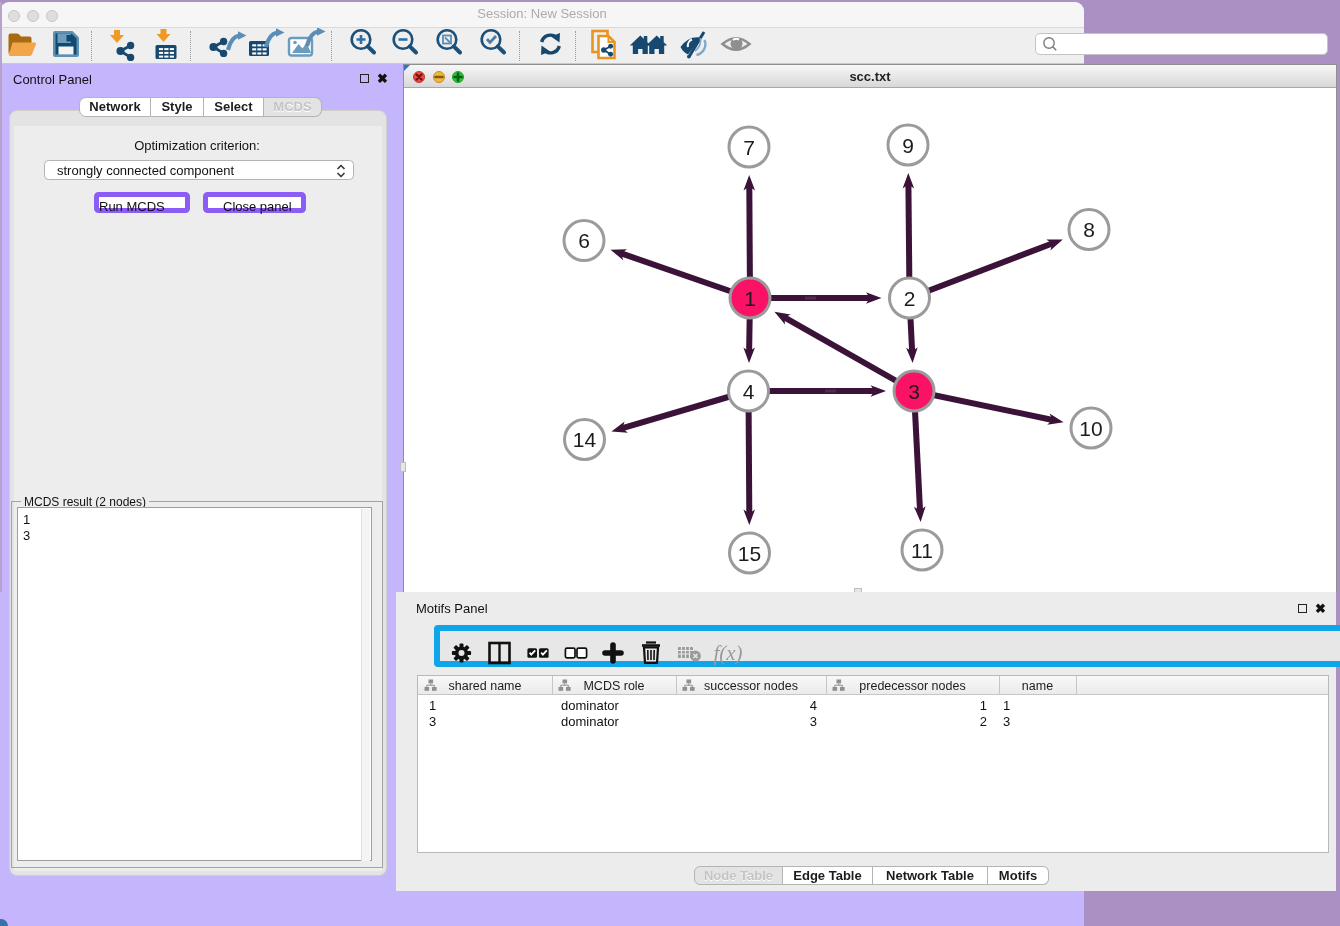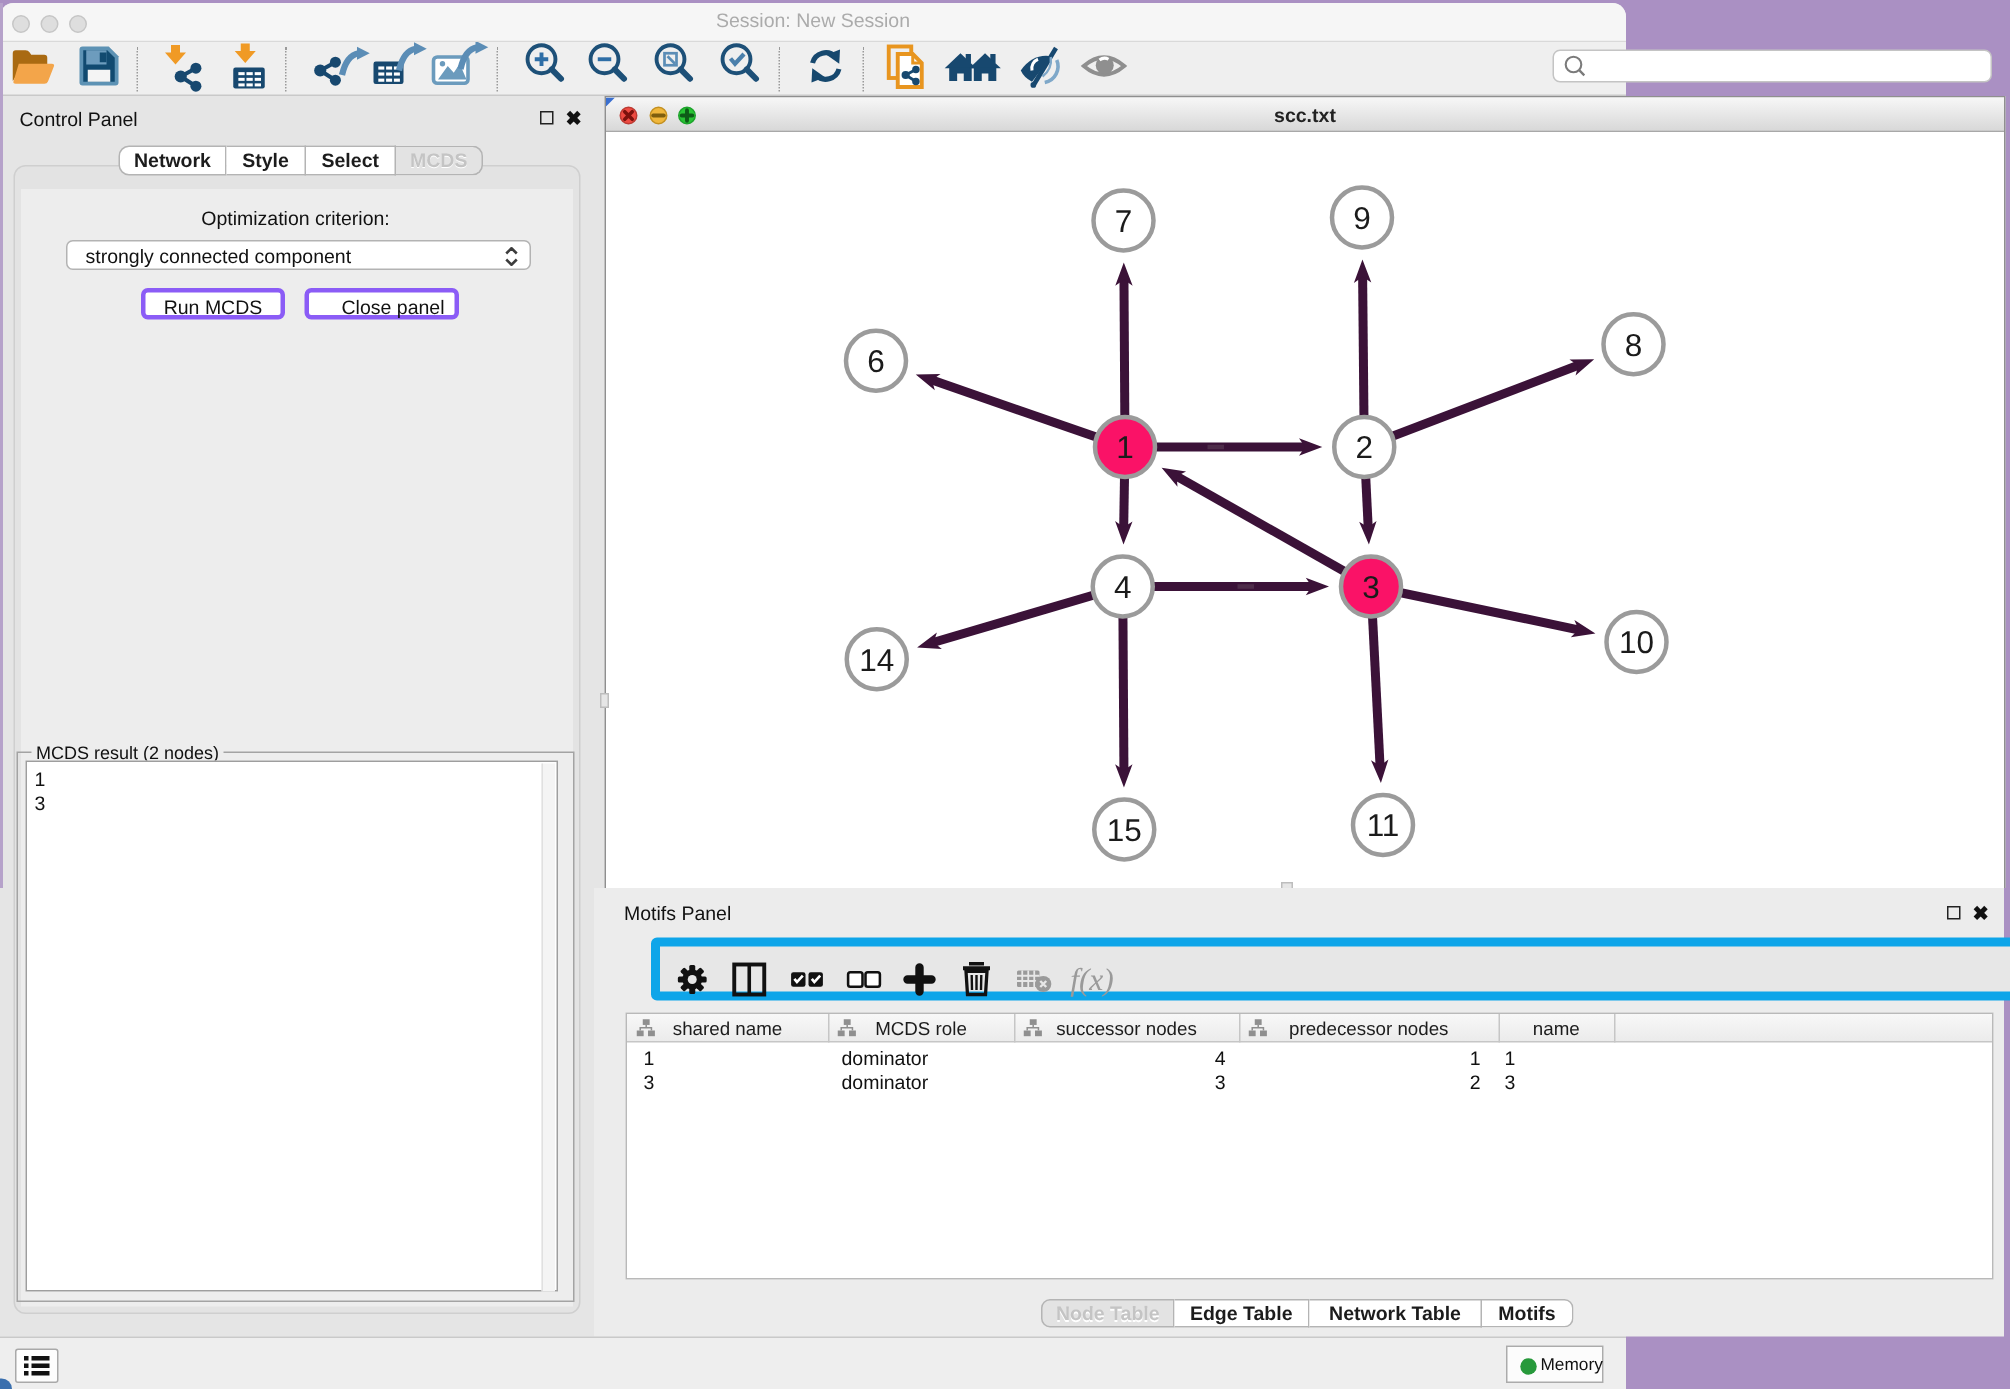--- a/index.html
+++ b/index.html
@@ -1,20 +1,20 @@
 <!DOCTYPE html>
 <html><head>
 <meta charset="utf-8">
 <style>
   * { margin:0; padding:0; box-sizing:border-box; }
   html,body { width:1340px; height:926px; overflow:hidden; background:#aa90c3; }
   body { font-family:"Liberation Sans", sans-serif; position:relative; }
   .abs { position:absolute; }
   #app { position:absolute; left:0px; top:2px; width:1084px; height:924px;
-         background:#e5e5e5; border-radius:9px 9px 0 0; }
+         background:#c4b5fd; border-radius:9px 9px 0 0; }
   
   #titlebar { position:absolute; left:0; top:0; width:100%; height:26px;
     background:#f6f6f6; border-radius:9px 9px 0 0; border-bottom:1px solid #d9d9d9;}
   .tl { position:absolute; top:8px; width:12px; height:12px; border-radius:50%;
         background:#dedede; border:1px solid #c6c6c6; }
   #wtitle { position:absolute; top:4px; left:0; width:100%; text-align:center;
     font-size:13px; color:#ababab; }
   
   #toolbar { position:absolute; left:0; top:26px; width:100%; height:36px;
     background:#efefef; border-bottom:1px solid #c9c9c9; }
@@ -29,22 +29,22 @@
   
   .tab { position:absolute; top:0; height:100%; background:#fff; border:1px solid #b4b4b4;
      font-size:13px; font-weight:600; color:#1c1c1c; text-align:center; }
   .tab.sel { background:#e3e3e3; color:#c4c4c4; text-shadow:0 1px 0 #fff; }
   
   #cp-outer { position:absolute; left:9px; top:47px; width:378px; height:766px;
     background:#e3e3e3; border:1px solid #cfcfcf; border-radius:8px; }
   #cp-inner { position:absolute; left:4px; top:15px; width:368px; height:745px;
     background:#ededed; }
   #cp-tabs { position:absolute; left:79px; top:34px; width:243px; height:20px; z-index:5; }
-  .btn { position:absolute; background:#fff; border:3px solid #8b5cf6; border-radius:4.5px;
-    font-size:13px; color:#111; text-align:center; }
+  .btn { position:absolute; background:#fff; border:5px solid #8b5cf6; border-radius:4.5px;
+    font-size:13px; color:#111; text-align:left; }
   #mcds-fs { position:absolute; left:11px; top:501px; width:372px; height:367px;
     border:1px solid #a3a3a3; }
   #mcds-leg { position:absolute; left:9px; top:-7px; background:#ededed; padding:0 3px;
     font-size:12px; color:#111; }
   #mcds-white { position:absolute; left:5px; top:5px; width:355px; height:354px;
     background:#fff; border:1px solid #9e9e9e; font-size:13px; color:#111; line-height:16px;
     padding:4px 0 0 5px; }
   #mcds-scroll { position:absolute; right:1px; top:1px; width:9px; height:352px;
     background:#f4f4f4; border-left:1px solid #e0e0e0; }
   
@@ -457,36 +457,16 @@
         </div>
     </div>
     <div id="tp-tabs">
       <div class="tab sel" style="left:0;width:89px;border-radius:6px 0 0 6px;line-height:17px;">Node Table</div>
       <div class="tab" style="left:89px;width:90px;border-left:none;line-height:17px;">Edge Table</div>
       <div class="tab" style="left:179px;width:115px;border-left:none;line-height:17px;">Network Table</div>
       <div class="tab" style="left:294px;width:61px;border-left:none;border-radius:0 6px 6px 0;line-height:17px;">Motifs</div>
     </div>
   </div>
 
-  <div id="statusbar">
-    <div id="listbtn">
-        <svg width="27" height="21" viewBox="0 0 27 21" style="position:absolute;left:0;top:0;">
-          <g fill="#111">
-            <rect x="5" y="4" width="3" height="3"></rect>
-            <rect x="10" y="4" width="12" height="3"></rect>
-            <rect x="5" y="9" width="3" height="3"></rect>
-            <rect x="10" y="9" width="12" height="3"></rect>
-            <rect x="5" y="14" width="3" height="3"></rect>
-            <rect x="10" y="14" width="12" height="3"></rect>
-          </g>
-        </svg>
-      </div>
-    <div id="membtn">
-        <svg width="12" height="12" viewBox="0 0 12 12" style="position:absolute;left:8px;top:7px;">
-          <circle cx="6" cy="6" r="5.5" fill="#27993b"></circle>
-        </svg>
-        <span style="position:absolute;left:22px;top:6px;">Memory</span>
-      </div>
-  </div>
 </div>
 <svg style="position:absolute;left:0px;top:916px;" width="10" height="10" viewBox="0 0 10 10">
     <circle cx="1" cy="10" r="7" fill="#3a6fae"></circle>
   </svg>
 
 </body></html>

